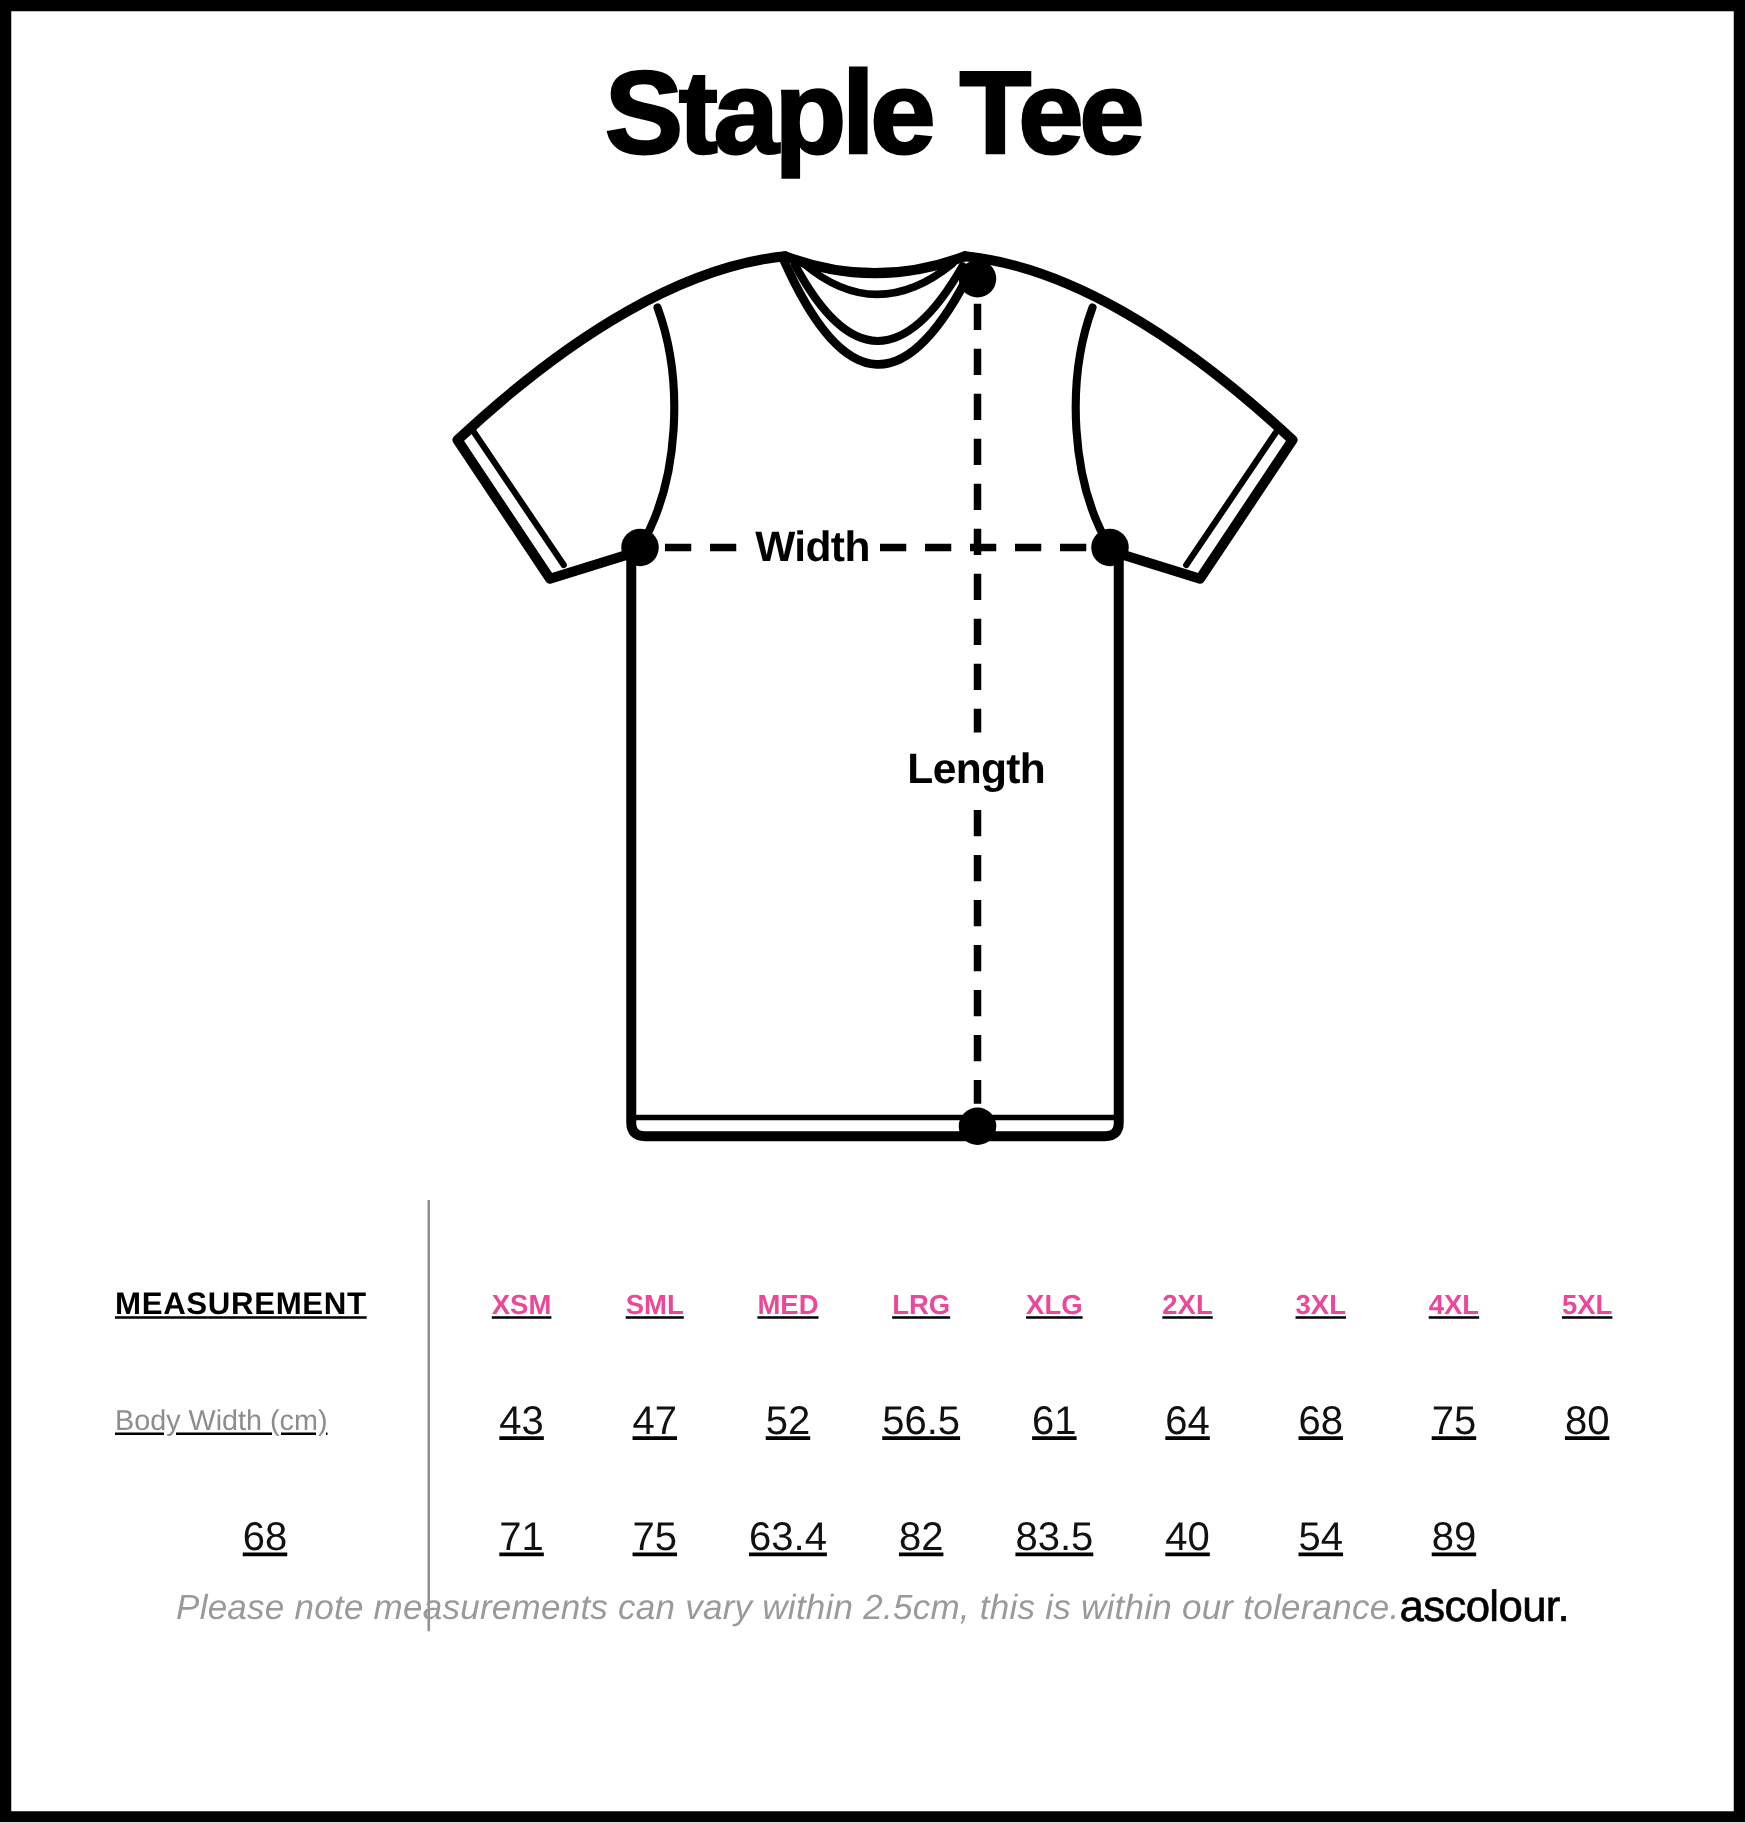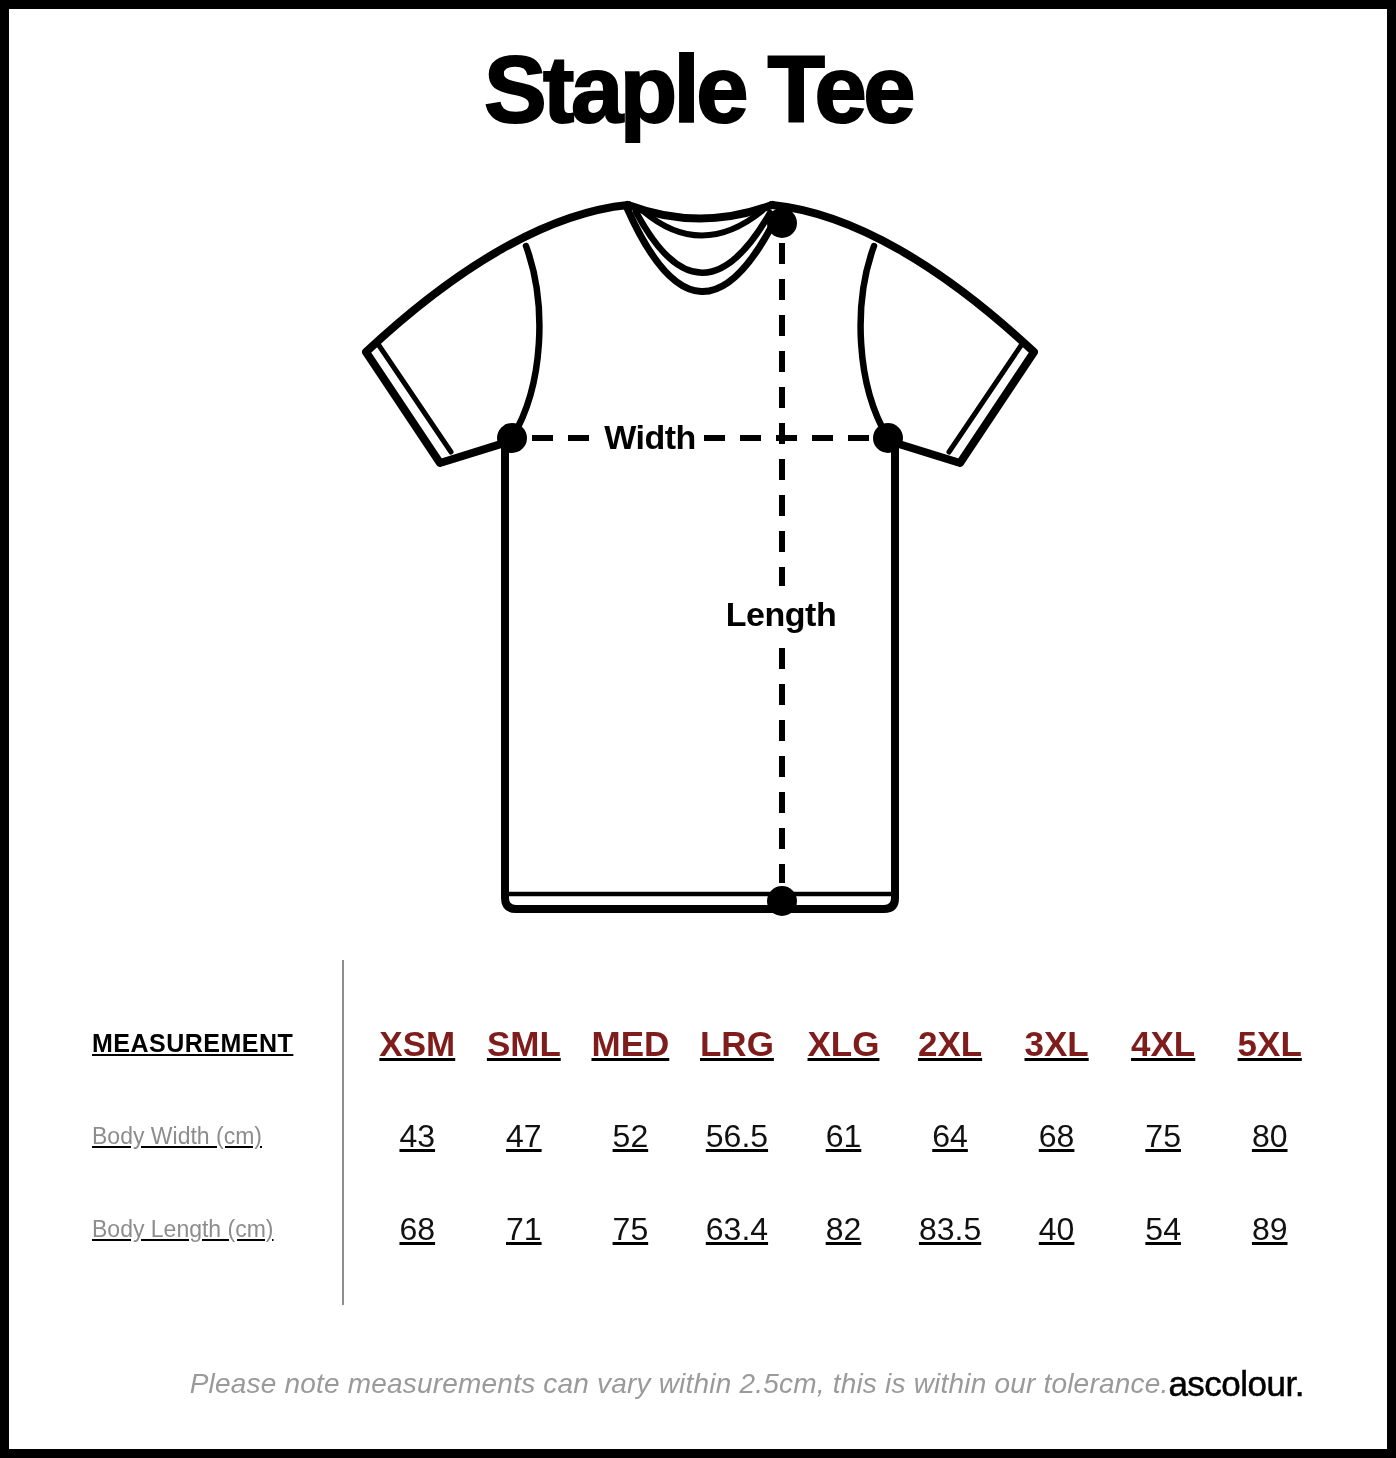--- a/index.html
+++ b/index.html
@@ -67,44 +67,44 @@
   .size-table .cell{ text-align:center; }
   .size-table .meas{
     text-align:left;
     padding-left:32px;
     font-size:25px;
     font-weight:700;
     letter-spacing:0.5px;
     color:#000;
   }
   .size-table .th{
-    font-size:35px;
-    font-weight:700;
-    color:#7f1d1d;
+    font-size:22px;
+    font-weight:700;
+    color:#ec4899;
   }
   .size-table .rowlabel{
     text-align:left;
     padding-left:32px;
     font-size:23px;
     font-weight:400;
     color:#8d8d8d;
   }
   .size-table .val{
     font-size:32px;
     font-weight:400;
     color:#111;
   }
   .footer{
     position:absolute;
     left:92px;
     right:92px;
-    top:1358px;
+    top:1260px;
     height:52px;
     display:flex;
-    justify-content:flex-end;
+    justify-content:center;
     align-items:center;
   }
   .note{
     font-style:italic;
     font-size:28px;
     color:#9a9a9a;
     letter-spacing:0.2px;
   }
   .brand{
     font-size:35px;
@@ -178,21 +178,20 @@
     <div class="cell val">43</div>
     <div class="cell val">47</div>
     <div class="cell val">52</div>
     <div class="cell val">56.5</div>
     <div class="cell val">61</div>
     <div class="cell val">64</div>
     <div class="cell val">68</div>
     <div class="cell val">75</div>
     <div class="cell val">80</div>
 
-    <div class="cell rowlabel">Body Length (cm)</div>
     <div class="cell val">68</div>
     <div class="cell val">71</div>
     <div class="cell val">75</div>
     <div class="cell val">63.4</div>
     <div class="cell val">82</div>
     <div class="cell val">83.5</div>
     <div class="cell val">40</div>
     <div class="cell val">54</div>
     <div class="cell val">89</div>
   </div>

